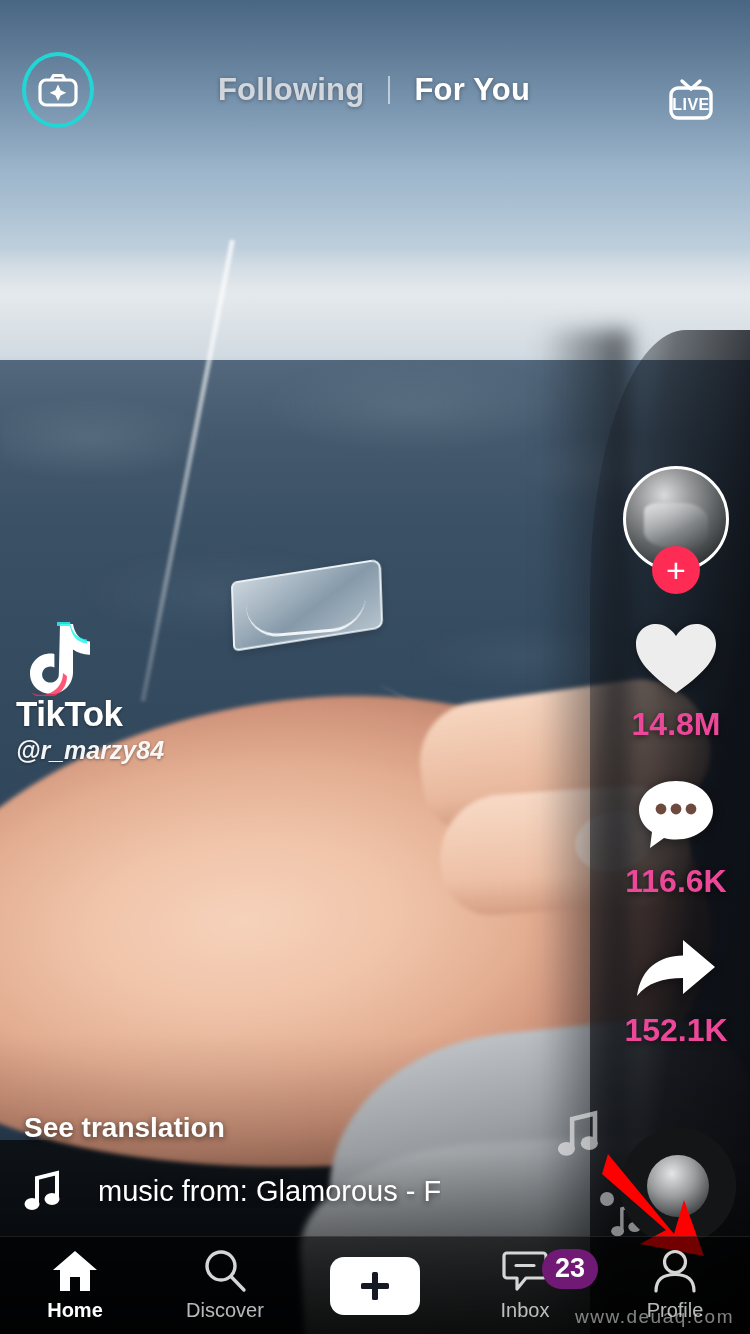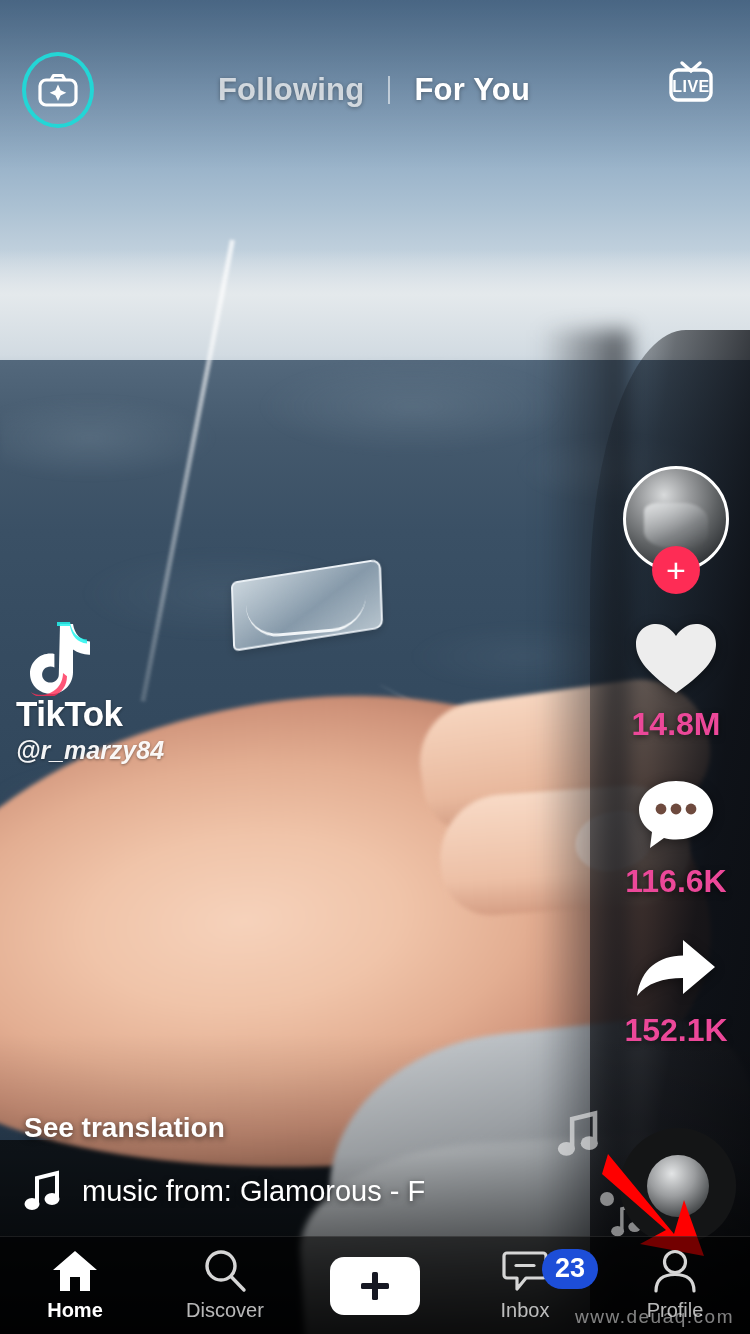--- a/index.html
+++ b/index.html
@@ -170,21 +170,21 @@
   .tab {
     font-size:31px; letter-spacing:.2px;
     text-shadow:0 1px 4px rgba(0,0,0,.35);
     padding:0 24px;
   }
   .tab.inactive { color:rgba(255,255,255,.72); font-weight:700; }
   .tab.active { color:#ffffff; font-weight:bold; }
   .tab-sep {
     width:2px; height:28px; background:rgba(255,255,255,.55);
   }
-  .live-btn { width:74px; height:74px; display:flex; align-items:flex-start; justify-content:center; }
+  .live-btn { width:74px; height:74px; display:flex; align-items:flex-end; justify-content:center; }
 
   
   .rail {
     position:absolute; right:14px; top:466px;
     width:120px;
     display:flex; flex-direction:column; align-items:center;
   }
   .avatar-wrap { position:relative; width:106px; height:106px; margin-bottom:48px; }
   .avatar {
     width:106px; height:106px; border-radius:50%;
@@ -215,21 +215,21 @@
 
   
   .caption {
     position:absolute; left:24px; bottom:122px; width:560px;
   }
   .see-trans {
     color:#fff; font-size:28px; font-weight:bold;
     text-shadow:0 2px 6px rgba(0,0,0,.6);
     margin-bottom:26px;
   }
-  .music-row { display:flex; align-items:center; gap:20px; }
+  .music-row { display:flex; align-items:center; gap:36px; }
   .music-txt {
     color:#fff; font-size:29px;
     text-shadow:0 2px 6px rgba(0,0,0,.6);
     white-space:nowrap; overflow:hidden;
   }
 
   
   .wm {
     position:absolute; left:16px; top:618px; width:240px;
   }
@@ -280,21 +280,21 @@
   }
   .create::before, .create::after {
     content:""; position:absolute; top:0; width:26px; height:58px;
   }
   .create::before { left:-8px; background:#25f4ee; border-radius:14px 0 0 14px; z-index:-1; }
   .create::after  { right:-8px; background:#fe2c55; border-radius:0 14px 14px 0; z-index:-1; }
   .create-wrap { position:relative; display:flex; align-items:center; justify-content:center; }
   .badge {
     position:absolute; left:92px; top:12px;
     min-width:56px; height:40px; padding:0 10px;
-    background:#1d4ed8; border-radius:20px;
+    background:#701a75; border-radius:20px;
     color:#fff; font-size:27px; font-weight:bold;
     display:flex; align-items:center; justify-content:center;
   }
 
   
   .arrow { position:absolute; left:600px; top:1148px; }
 
   
   .site-wm {
     position:absolute; right:16px; bottom:6px;

